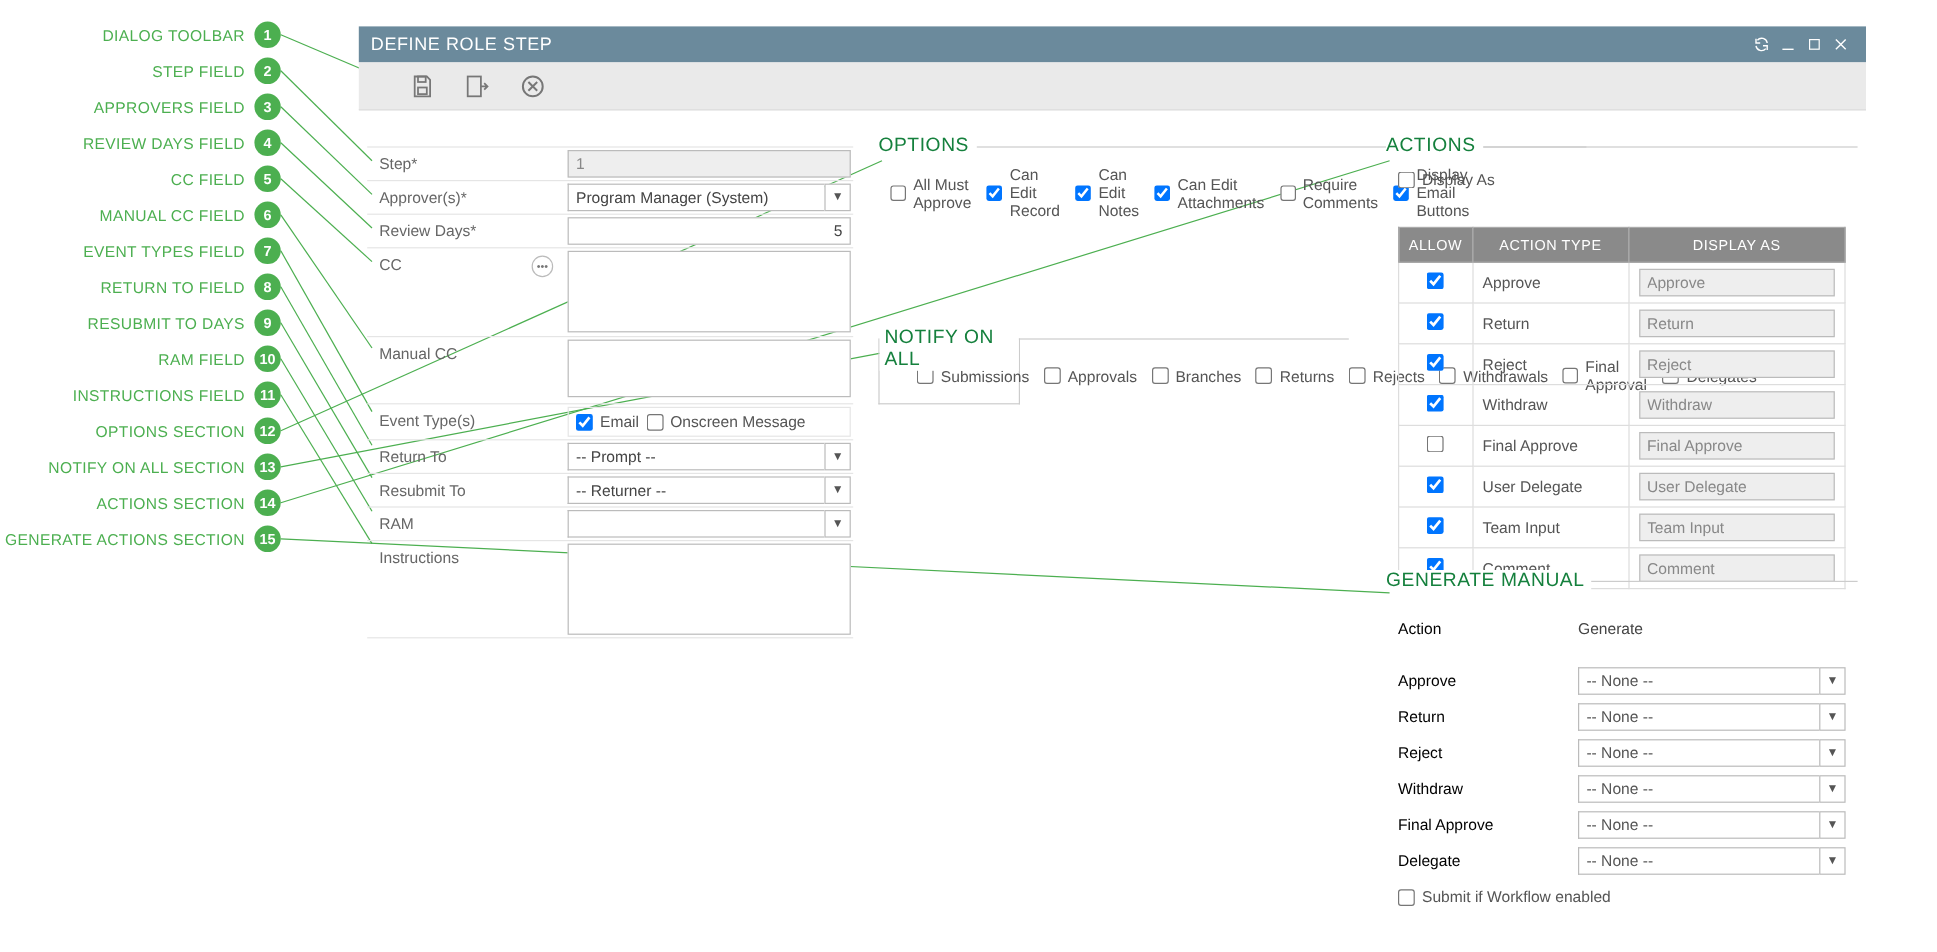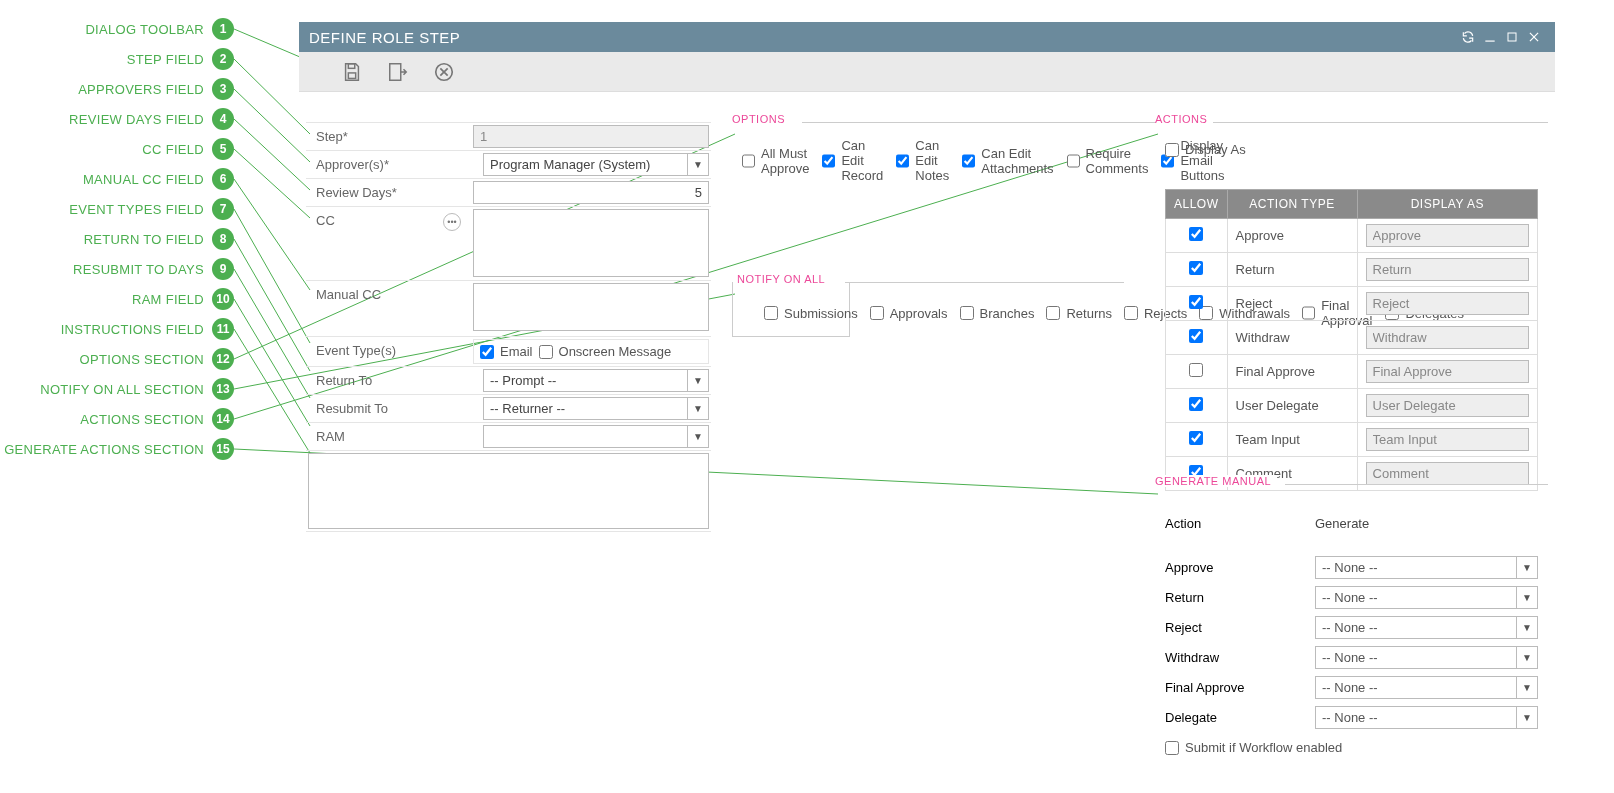--- a/index.html
+++ b/index.html
@@ -130,21 +130,21 @@
 .text-input, .combo, .textarea {
   width: 100%;
   border: 1px solid #bbb;
   background: #fff;
   font-size: 13px;
   padding: 3px 6px;
   color: #444;
 }
 .text-input[readonly], .text-input.ro { background: #eee; color: #888; }
 .text-input.right { text-align: right; }
-.combo-wrap { display: flex; width: 100%; margin-left: 10px; }
+.combo-wrap { display: flex; width: 100%; }
 .combo { flex: 1; border-right: none; }
 .combo-btn {
   width: 22px;
   border: 1px solid #bbb;
   background: #fff;
   display: flex; align-items: center; justify-content: center;
   cursor: pointer;
   color: #555;
   font-size: 10px;
 }
@@ -166,22 +166,22 @@
   position: absolute;
   border: 1px solid #ccc;
   padding: 10px 10px 8px 10px;
 }
 .fs-legend {
   position: absolute;
   top: -9px;
   left: 6px;
   background: #fff;
   padding: 0 6px;
-  font-size: 11px;
-  color: #ec4899;
+  font-size: 16px;
+  color: #15803d;
   letter-spacing: 0.5px;
 }
 .fs-hr {
   position: absolute;
   top: 0;
   height: 1px;
   background: #ccc;
 }
 .options-box { left: 433px; top: 30px; width: 200px; border: none; }
 .options-box .fs-hr { left: 70px; right: -390px; }
@@ -475,20 +475,21 @@
       <div class="form-row">
         <div class="form-label">RAM</div>
         <div class="form-input-cell">
           <div class="combo-wrap">
             <input class="combo" value="" style="">
             <div class="combo-btn">▼</div>
           </div>
         </div>
       </div>
       <div class="form-row" style="min-height:82px">
+        <div class="form-label">Instructions</div>
         <div class="form-input-cell">
             <textarea class="textarea tall" style=""></textarea>
           </div>
       </div>
     </div>
 
     <div class="fieldset options-box">
       <div class="fs-hr"></div>
       <div class="fs-legend">OPTIONS</div>
       <div class="options-list" id="options-list">

